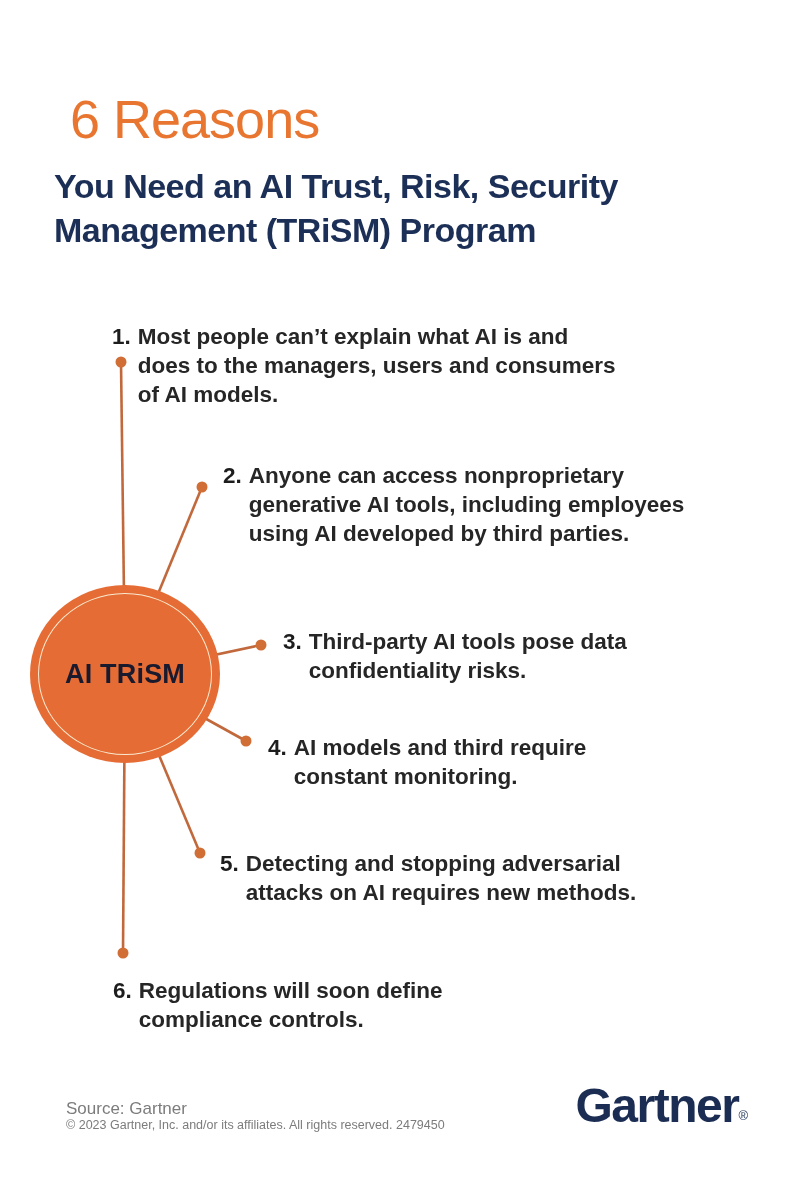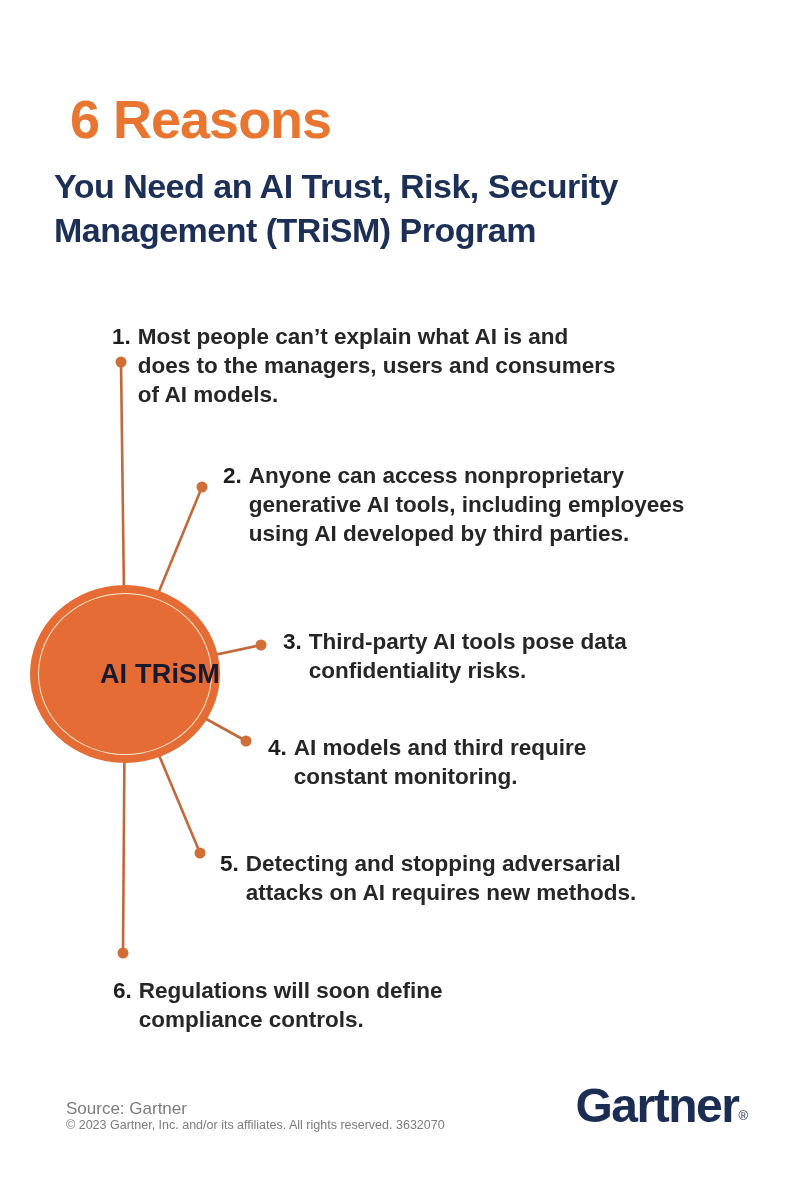--- a/index.html
+++ b/index.html
@@ -15,21 +15,21 @@
     background: #ffffff;
     overflow: hidden;
   }
 
   
   .title {
     position: absolute;
     left: 70px;
     top: 92px;
     font-size: 54px;
-    font-weight: 700;
+    font-weight: 400;
     letter-spacing: -1px;
     color: #E87630;
     line-height: 1;
   }
   .subtitle {
     position: absolute;
     left: 54px;
     top: 164px;
     font-size: 34px;
     font-weight: 700;
@@ -53,21 +53,21 @@
     position: absolute;
     left: 30px;
     top: 585px;
     width: 190px;
     height: 178px;
     background: #E56C34;
     border-radius: 50%;
     z-index: 2;
     display: flex;
     align-items: center;
-    justify-content: flex-end;
+    justify-content: center;
   }
   .hub-ring {
     position: absolute;
     inset: 8px;
     border: 1.6px solid #F9E9CF;
     border-radius: 50%;
   }
   .hub-label {
     position: relative;
     font-size: 27px;
@@ -198,16 +198,16 @@
     <span class="txt">Detecting and stopping adversarial
 attacks on AI requires new methods.</span>
   </div>
   <div class="reason r6">
     <span class="num">6.</span>
     <span class="txt">Regulations will soon define
 compliance controls.</span>
   </div>
 
   <div class="footer-source">Source: Gartner</div>
-  <div class="footer-copyright">© 2023 Gartner, Inc. and/or its affiliates. All rights reserved. 3632070</div>
+  <div class="footer-copyright">© 2023 Gartner, Inc. and/or its affiliates. All rights reserved. 2479450</div>
   <div class="logo"><span>Gartner</span><span class="reg">®</span></div>
 
 </div>
 
 </body></html>

